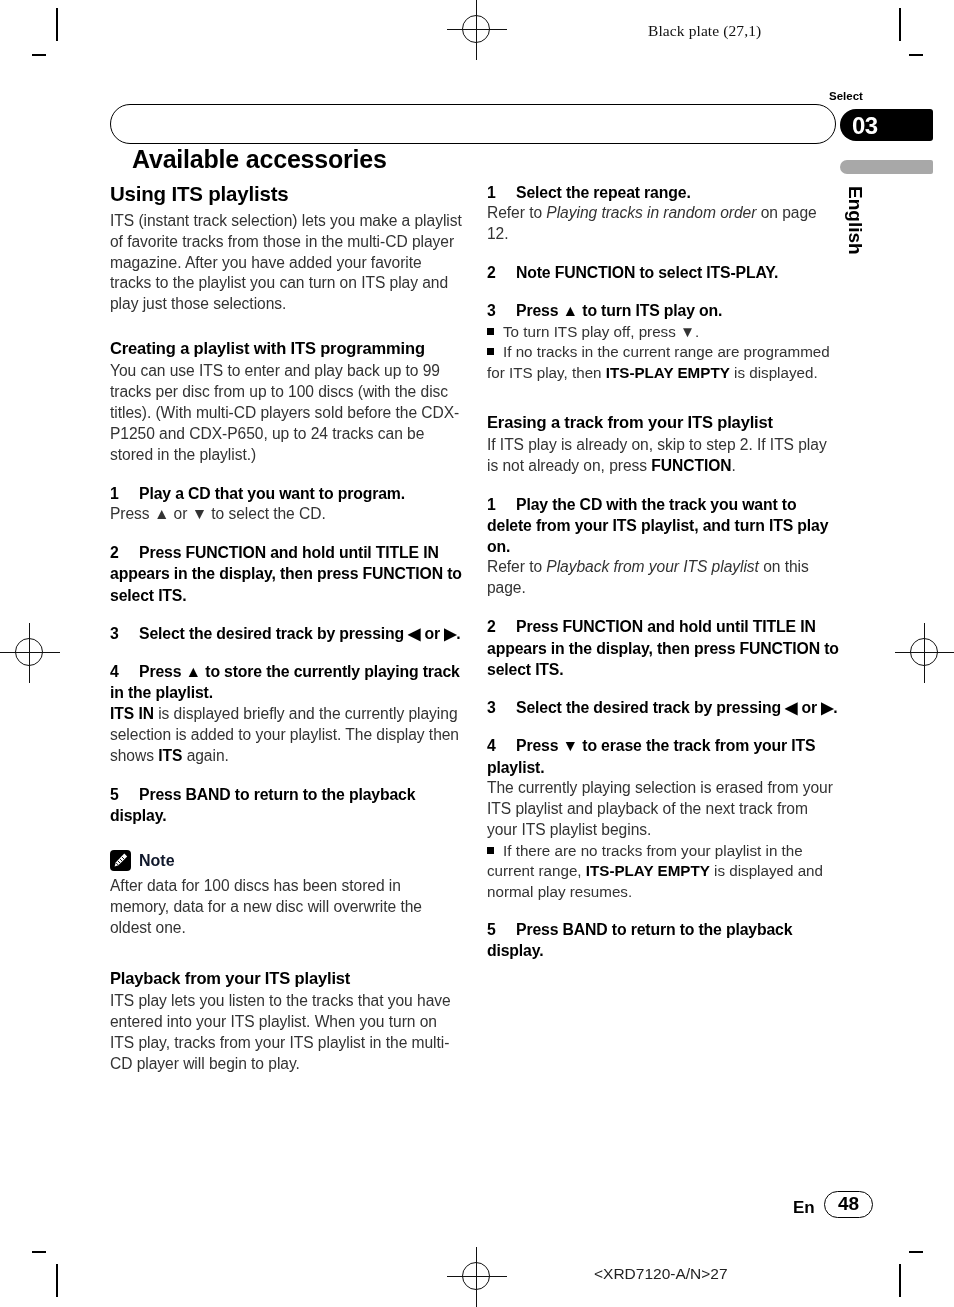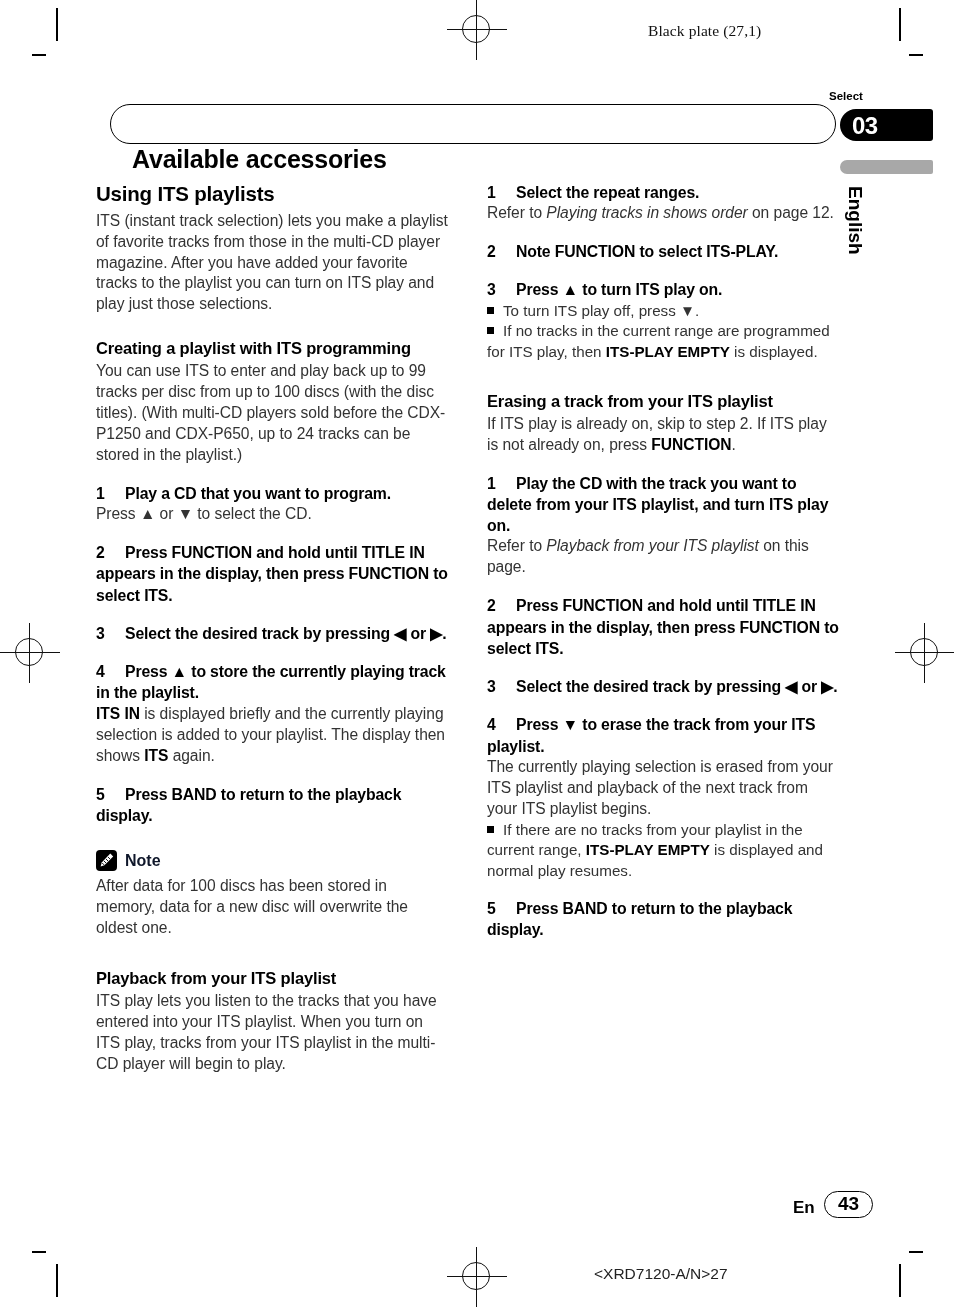--- a/index.html
+++ b/index.html
@@ -116,21 +116,21 @@
     letter-spacing: 0px;
     white-space: nowrap;
   }
 
   
   .col {
     position: absolute;
     top: 182px;
     width: 352px;
   }
-  .col-left  { left: 96px; }
+  .col-left  { left: 110px; }
   .col-right { left: 487px; }
 
   h2.sec {
     font-size: 20.5px;
     font-weight: bold;
     margin: 0 0 5px 0;
     letter-spacing: -0.2px;
     line-height: 1.15;
     color: #000;
   }
@@ -346,23 +346,23 @@
     <div class="gap-xl"></div>
 
     <h3 class="sub">Playback from your ITS playlist</h3>
     <p class="body">ITS play lets you listen to the tracks that you have entered into your ITS playlist. When you turn on ITS play, tracks from your ITS playlist in the multi-CD player will begin to play.</p>
 
   </div>
 
   <div class="col col-right">
 
     <p class="step">
-      <span class="stepnum">1</span><span>Select the repeat ranges.</span>
-    </p>
-    <p class="body"><span>Refer to </span><i>Playing tracks in shows order</i><span> on page 12.</span></p>
+      <span class="stepnum">1</span><span>Select the repeat range.</span>
+    </p>
+    <p class="body"><span>Refer to </span><i>Playing tracks in random order</i><span> on page 12.</span></p>
 
     <div class="gap-md"></div>
 
     <p class="step">
       <span class="stepnum">2</span><span>Note FUNCTION to select ITS-PLAY.</span>
     </p>
 
     <div class="gap-md"></div>
 
     <p class="step">
@@ -412,15 +412,15 @@
     <div class="gap-md"></div>
 
     <p class="step">
       <span class="stepnum">5</span><span>Press BAND to return to the playback display.</span>
     </p>
 
   </div>
 
   <div class="footer-en">En</div>
   <div class="pagenum-pill"></div>
-  <div class="pagenum">43</div>
+  <div class="pagenum">48</div>
 
 </div>
 
 </body></html>

